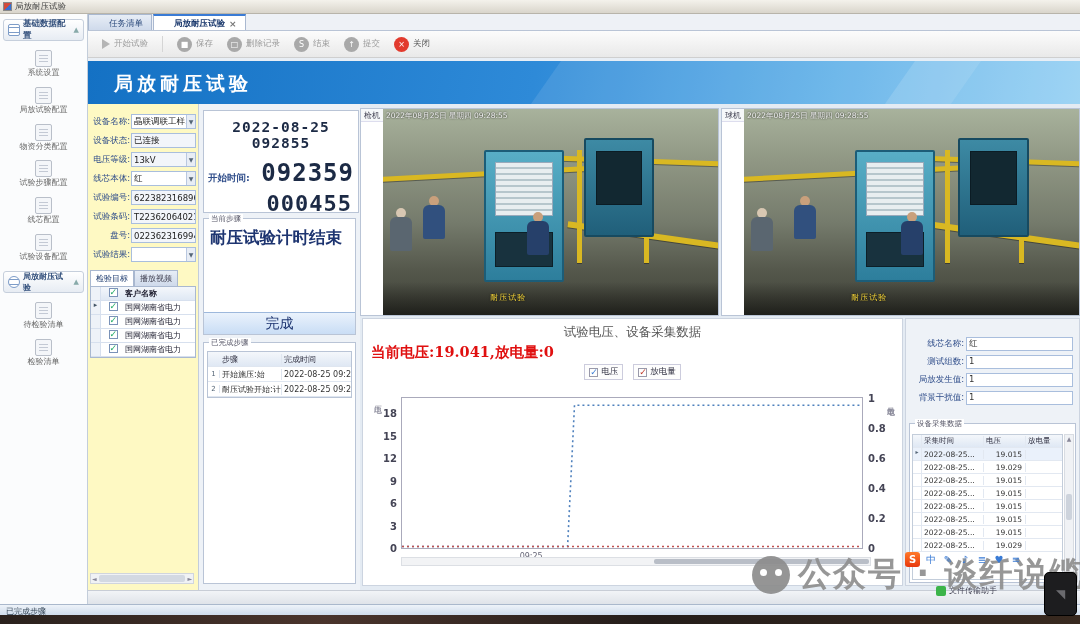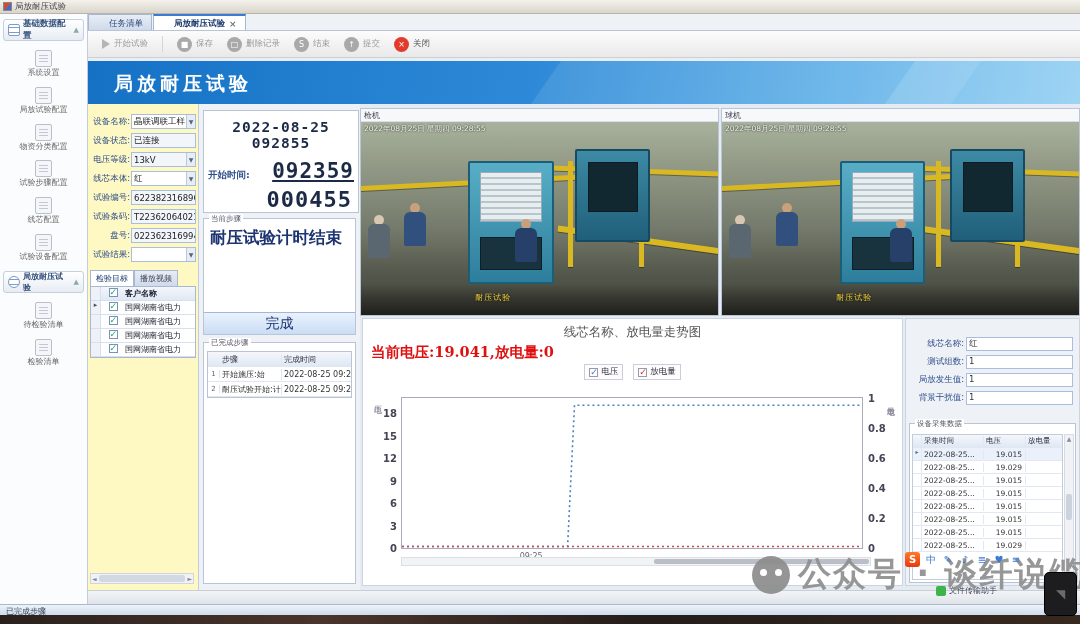--- a/index.html
+++ b/index.html
@@ -83,42 +83,42 @@
   .hscroll { position:absolute; left:2px; right:4px; bottom:6px; height:11px; background:#f0f2f5; border:1px solid #d0d5dd;
     display:flex; justify-content:space-between; align-items:center; font-size:6px; color:#889; padding:0 1px; }
   .hscroll .thumb { flex:1; height:7px; margin:0 2px; background:#d3d9e2; border-radius:2px; }
 
   .midpanel { position:absolute; left:111px; top:0; width:161px; height:486px; background:#eef2f7; }
   .timerbox { position:absolute; left:4px; top:6px; width:156px; height:103px; background:#fff; border:1px solid #b9c4d6; }
   .seg { font-family:"DejaVu Sans Mono","Liberation Mono",monospace; font-weight:bold; color:#1c2a45; }
   .tdate { text-align:center; font-size:14.5px; letter-spacing:1px; margin-top:8px; }
   .tline { display:flex; align-items:baseline; margin:8px 4px 0 4px; }
   .tline .tl { color:#2f4d8a; font-size:9.5px; font-weight:bold; flex:none; }
-  .tline .tv { flex:1; text-align:right; font-size:21px; letter-spacing:1px;text-decoration:underline; }
+  .tline .tv { flex:1; text-align:right; font-size:24px; letter-spacing:1px; }
   .telapsed { text-align:right; font-size:22px; letter-spacing:1px; margin:4px 6px 0 0; }
 
   .stepbox { position:absolute; left:4px; top:114px; width:153px; height:117px; background:#fff; border:1px solid #b9c4d6; }
   .gtitle { position:absolute; top:-5px; left:5px; background:#fff; padding:0 2px; font-size:7.5px; color:#556; }
   .stepmsg { font-family:"DejaVu Serif","Liberation Serif",serif; font-weight:bold; color:#1d3470;
     font-size:16.5px; line-height:1.35; padding:8px 6px 0 6px; }
   .donebtn { position:absolute; left:0; right:0; bottom:0; height:22px;
     background:linear-gradient(#eaf2fc,#c9ddf5); border-top:1px solid #9db8dc;
     color:#1d3470; font-size:14px; text-align:center; line-height:21px; font-family:"DejaVu Serif",serif; }
 
   .stepsdone { position:absolute; left:4px; top:238px; width:153px; height:242px; background:#fff; border:1px solid #b9c4d6; }
   .sd-table { margin:8px 3px 0 3px; border:1px solid #b9c4d6; }
   .sdr { display:flex; height:15px; align-items:center; border-bottom:1px solid #dfe6f0; }
   .sdr.hdr { background:linear-gradient(#f4f7fb,#dfe8f4); color:#334; }
   .sdr .mk { width:12px; text-align:center; color:#567; font-size:7px; border-right:1px solid #dfe6f0; flex:none; }
   .sdr .c1 { width:62px; font-size:8px; padding-left:2px; border-right:1px solid #dfe6f0; overflow:hidden; white-space:nowrap; flex:none; }
   .sdr .c2 { flex:1; font-size:8px; padding-left:2px; overflow:hidden; white-space:nowrap; }
 
   
   .cams { position:absolute; left:272px; top:4px; width:720px; height:208px; display:flex; gap:2px; }
-  .cam { flex:1; border:1px solid #b9c4d6; background:#fff; display:flex; flex-direction:column; }
+  .cam { flex:1; border:1px solid #b9c4d6; background:#fff; display:flex; flex-direction:row; }
   .camhead { height:13px; font-size:8px; color:#445; padding:1px 3px; background:#f6f8fa; border-bottom:1px solid #dde; }
   .video { flex:1; position:relative; overflow:hidden;
     background:linear-gradient(#a8b29c 0%,#8f9683 26%,#757b6c 55%,#55584c 78%,#3e4037 100%); }
   .rail { position:absolute; background:#d9b822; box-shadow:0 1px 0 rgba(0,0,0,0.35); }
   .r1 { left:-5%; right:30%; top:30%; height:5px; transform:rotate(-3deg); }
   .r2 { left:40%; right:-5%; top:24%; height:5px; transform:rotate(2deg); }
   .r3 { left:55%; right:-5%; top:60%; height:6px; transform:rotate(8deg); }
   .rp { width:5px; top:20%; height:55%; }
   .cab1 { position:absolute; left:30%; top:20%; width:24%; height:64%;
     background:linear-gradient(#58aec6,#2d7e9c); border:2px solid #1c5d78; border-radius:2px; }
@@ -486,21 +486,21 @@
               <div class="body"></div>
             </div>
           <div class="floorshade"></div>
           <div class="camts">2022年08月25日 星期四 09:28:55</div>
           <div class="camcap">耐压试验</div>
         </div>
       </div>
     </div>
 
     <div class="chartpanel">
-      <div class="charttitle">线芯名称、放电量走势图</div>
+      <div class="charttitle">试验电压、设备采集数据</div>
       <div class="current">当前电压:19.041,放电量:0</div>
       <div class="legend">
         <span class="legitem">
           <span class="lc blue"></span>
           <span>电压</span>
         </span>
         <span class="legitem">
           <span class="lc red"></span>
           <span>放电量</span>
         </span>

